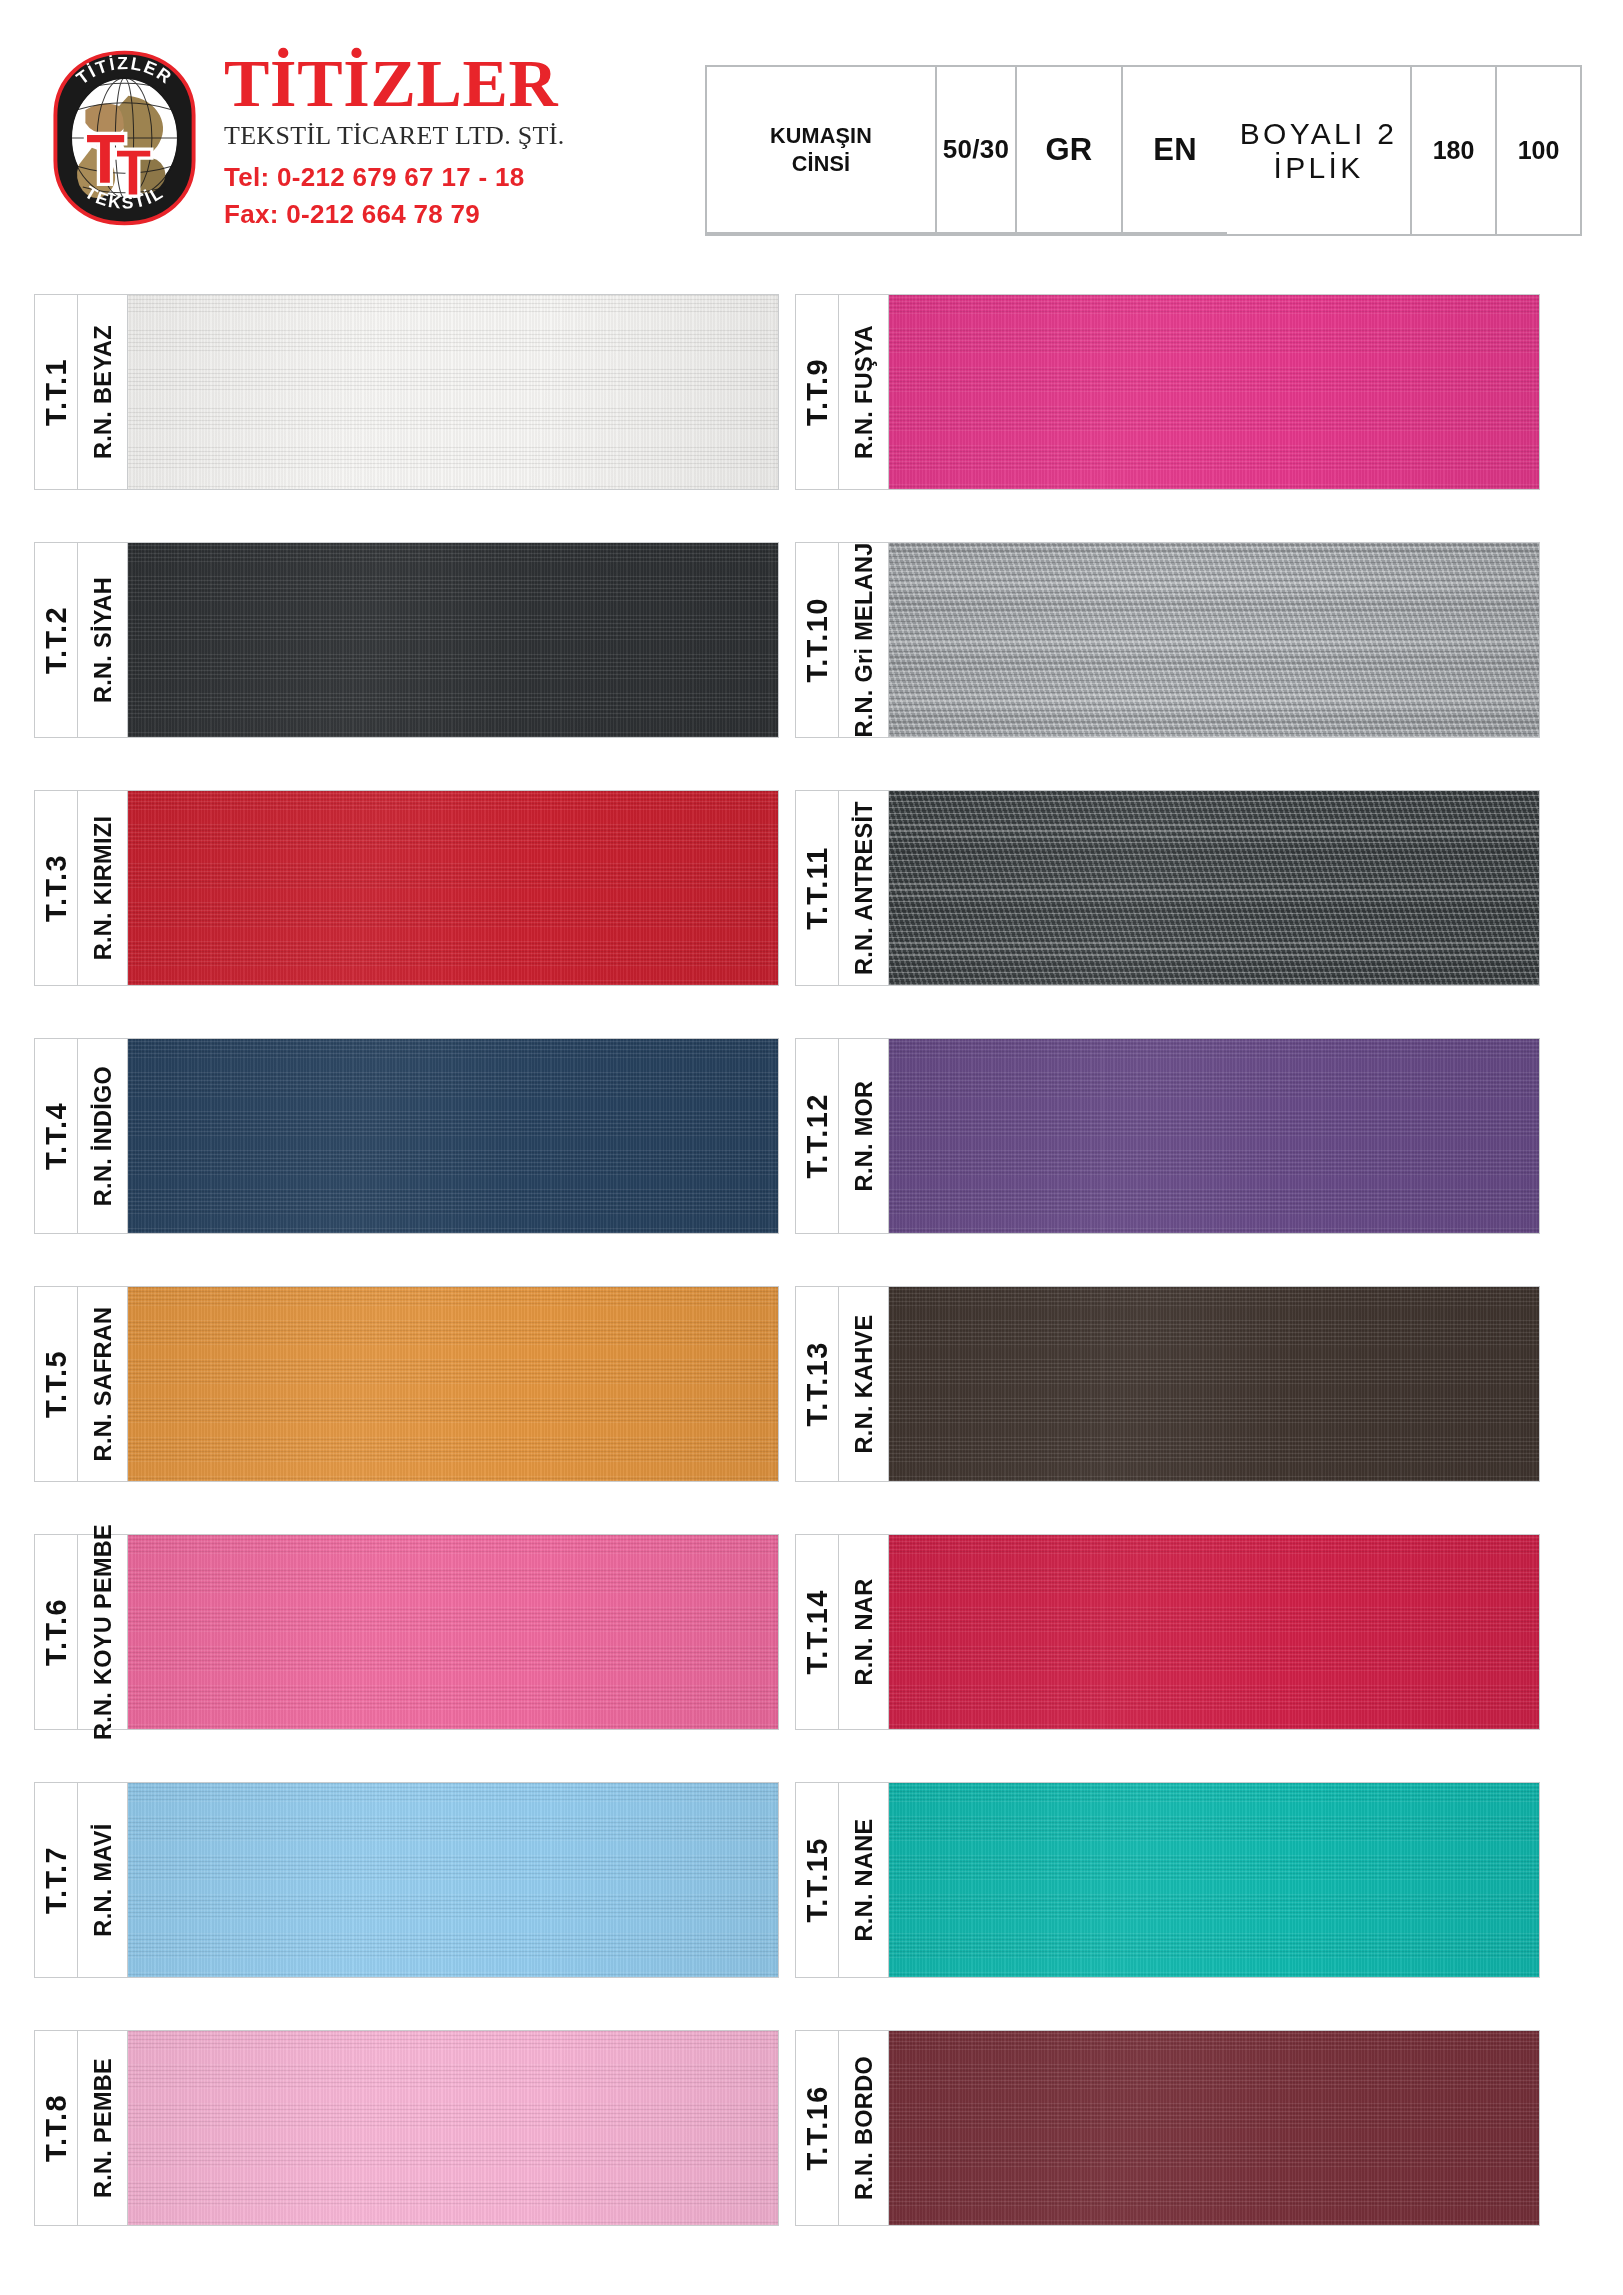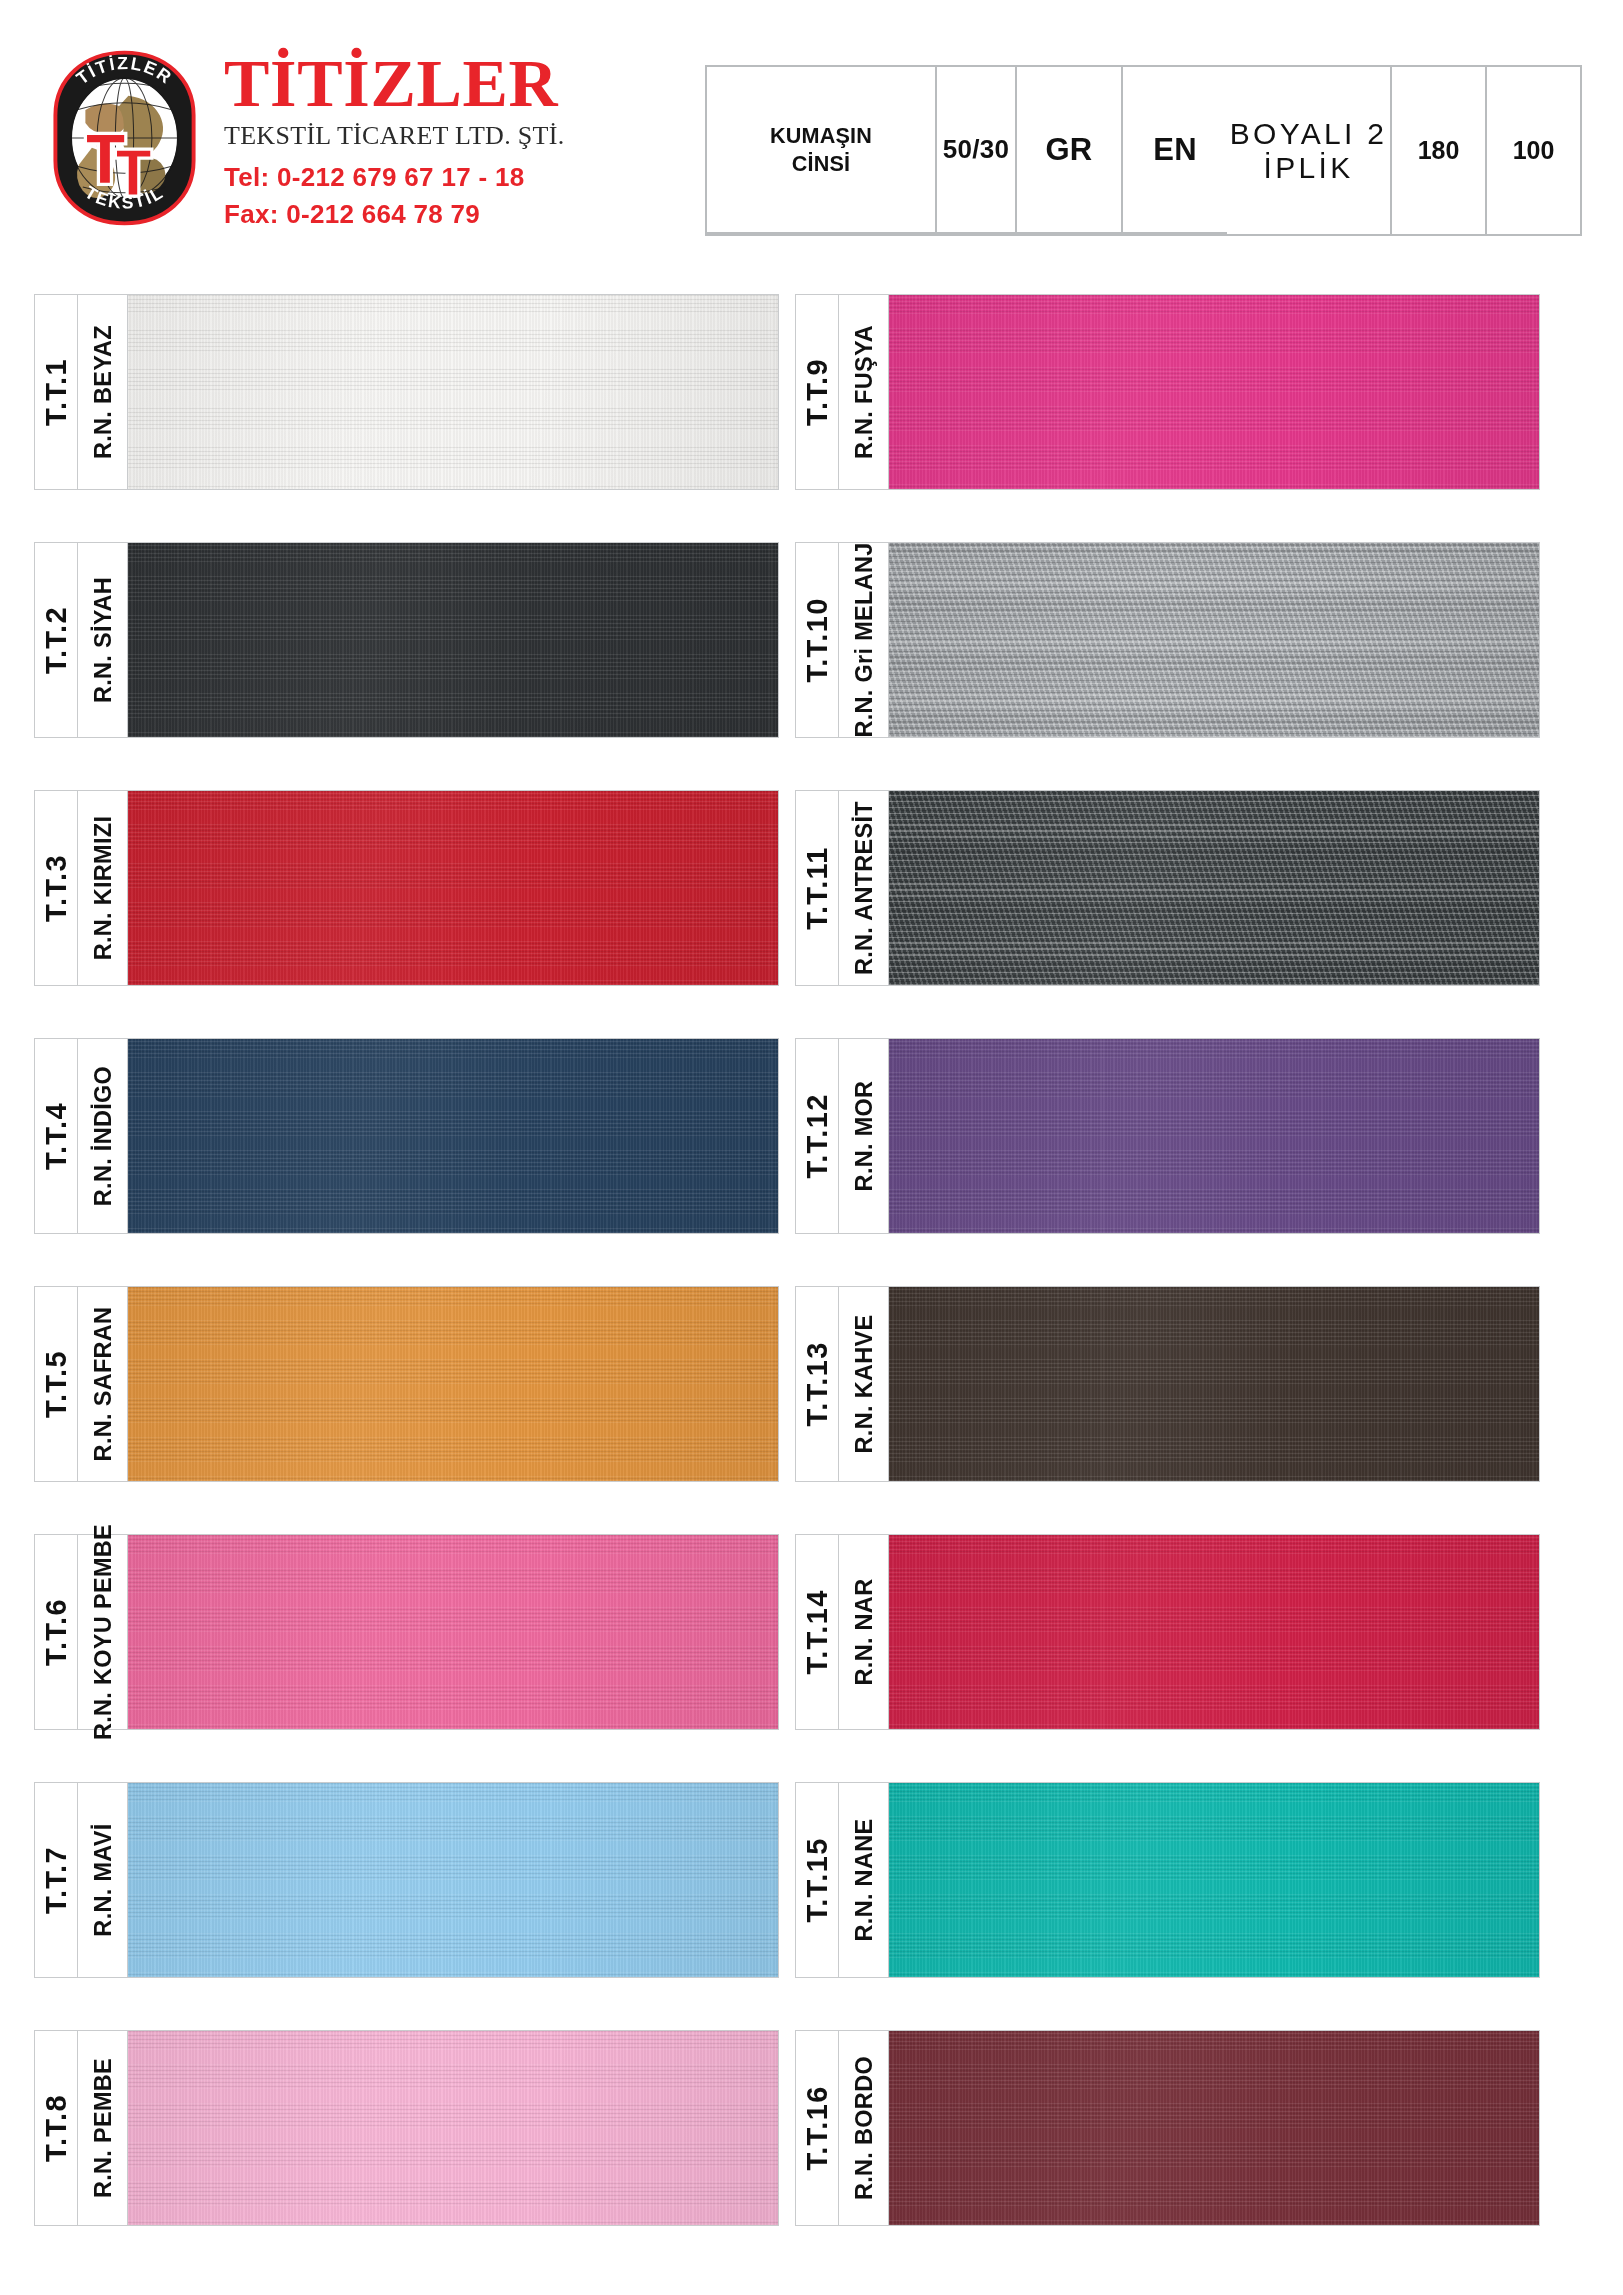--- a/index.html
+++ b/index.html
@@ -131,21 +131,21 @@
   .spec-c-gr { border-left: 2px solid #b9bcbe; }
   .spec-c-en { border-left: 2px solid #b9bcbe; }
 
   .spec-c-boyali {
     flex: 1;
     font-size: 30px;
     font-weight: 400;
     letter-spacing: 3.3px;
   }
   .spec-c-val {
-    width: 95px;
+    width: 85px;
     font-size: 25px;
     font-weight: 700;
     border-left: 2px solid #b9bcbe;
   }
 
   
   #swatch-grid {
     position: absolute;
     left: 0; top: 294px;
     width: 1624px;

